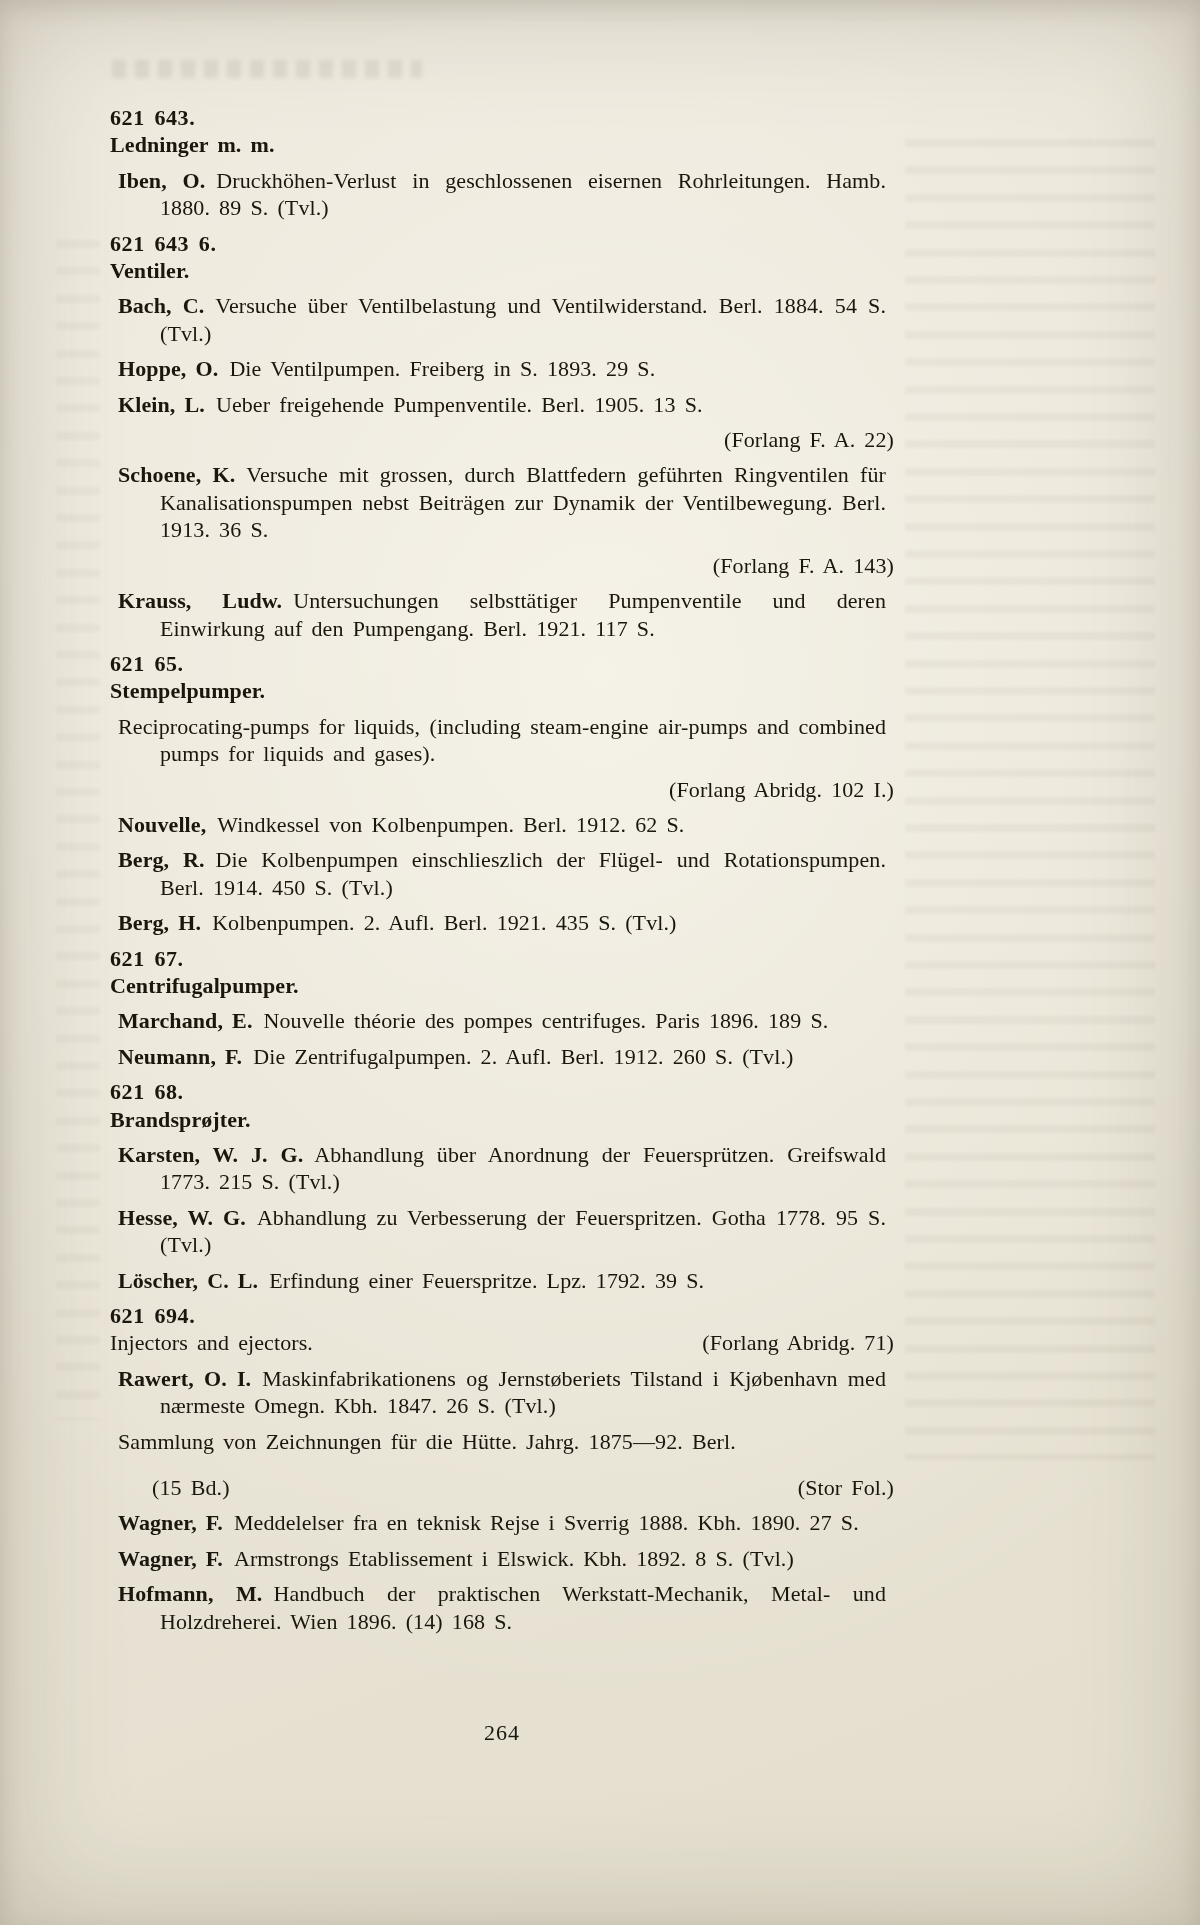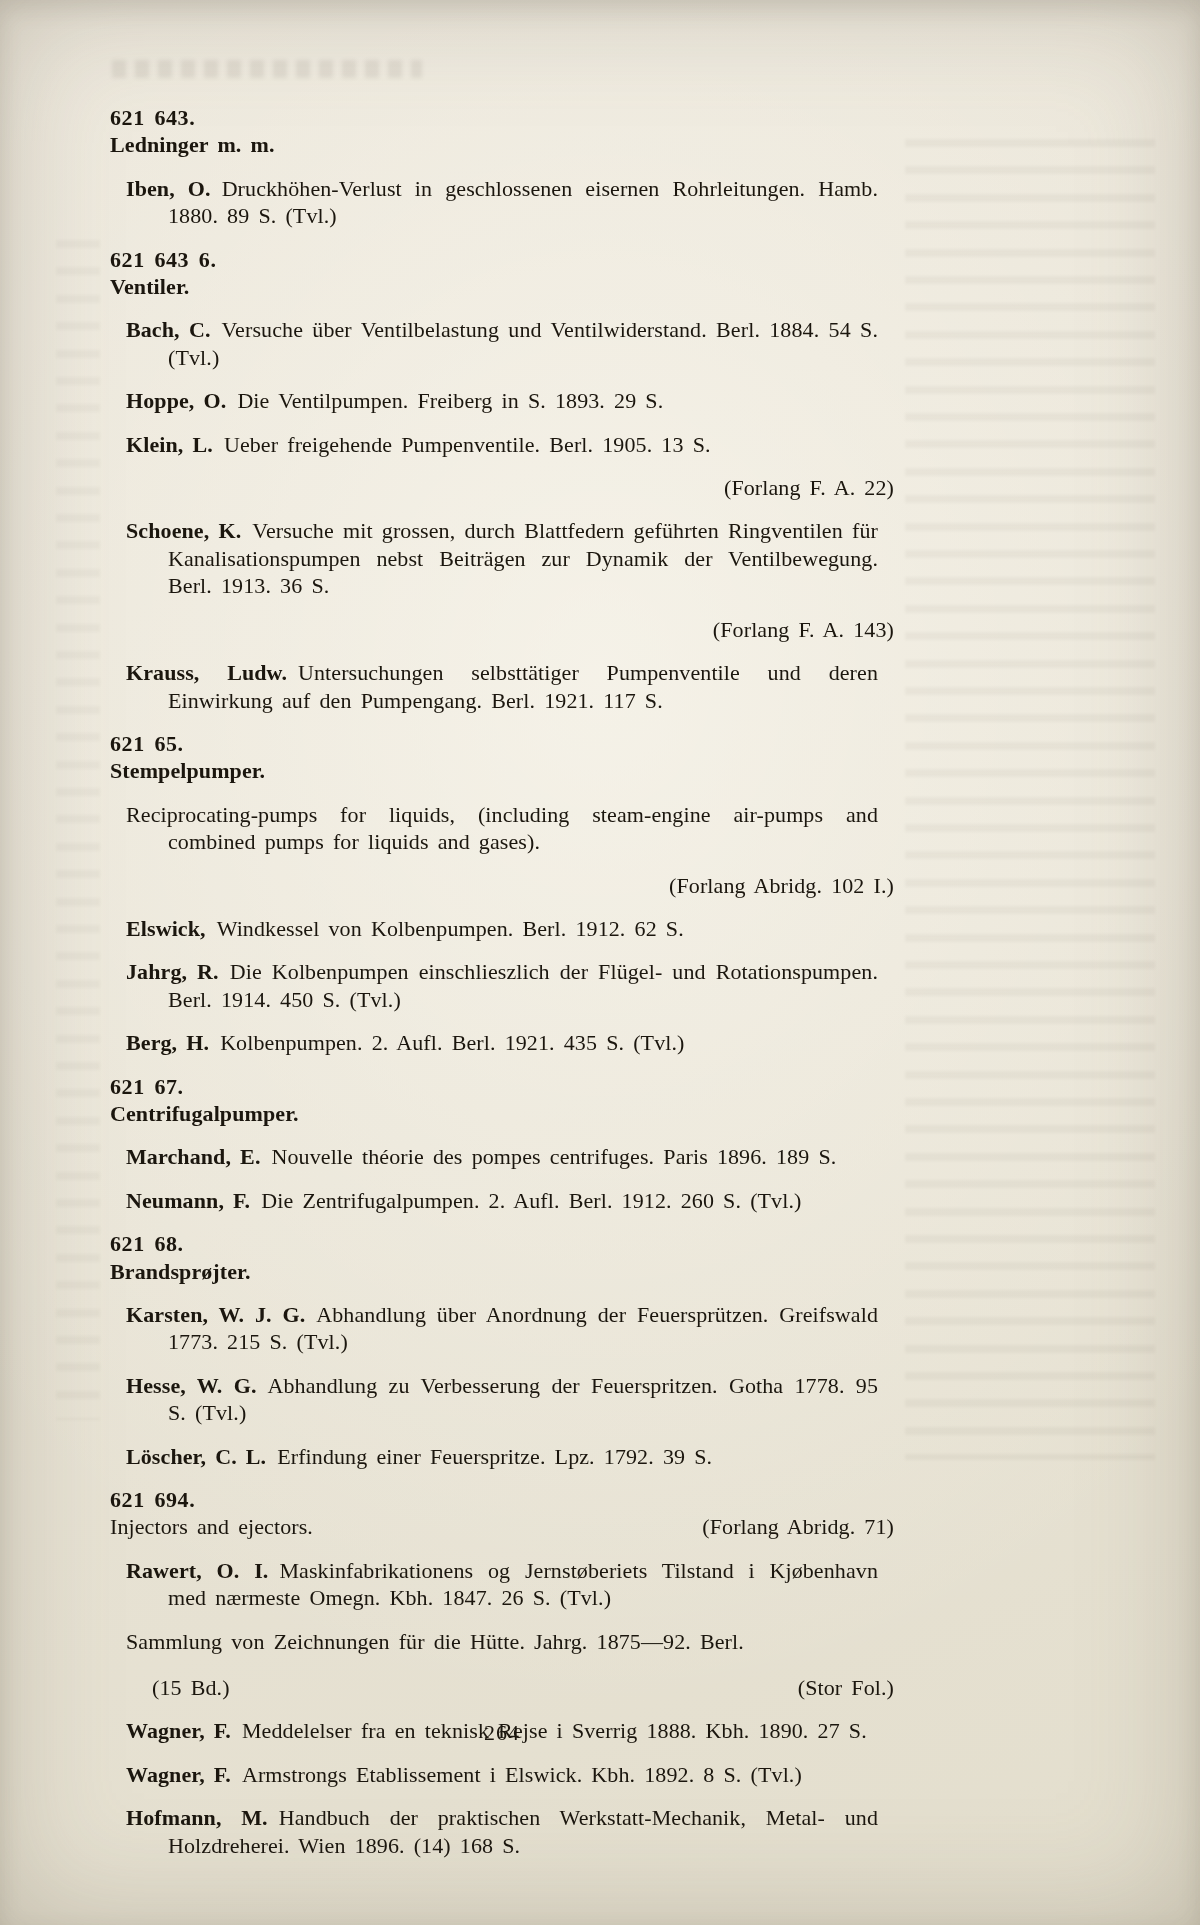--- a/index.html
+++ b/index.html
@@ -44,21 +44,21 @@
       rgba(70,62,48,0.85) 0 14px, transparent 14px 23px);
   }
   .content {
     position: absolute; left: 110px; top: 104px; width: 784px;
     font-size: 22px; line-height: 27.4px;
     text-align: justify;
     word-spacing: 3.5px;
     letter-spacing: 0.1px;
   }
   .para {
-    margin: 16px;
+    margin: 8px;
     padding-left: 42px;
     text-indent: -42px;
   }
   .author { font-weight: bold; padding-right: 11px; }
   .heading {
     display: flex; justify-content: space-between;
     font-weight: bold;
     flex-direction: column;
   }
   .heading .num { letter-spacing: 0.6px; }
@@ -95,22 +95,22 @@
       <div class="right-line"><span class="text">(Forlang F. A. 22)</span></div>
       <p class="para"><b class="author">Schoene, K.</b><span class="text">Versuche mit grossen, durch Blattfedern geführten Ringventilen für Kanalisationspumpen nebst Beiträgen zur Dynamik der Ventilbewegung. Berl. 1913. 36 S.</span></p>
       <div class="right-line"><span class="text">(Forlang F. A. 143)</span></div>
       <p class="para"><b class="author">Krauss, Ludw.</b><span class="text">Untersuchungen selbsttätiger Pumpenventile und deren Einwirkung auf den Pumpengang. Berl. 1921. 117 S.</span></p>
       <div class="heading">
     <span class="num">621 65.</span>
     <span class="title">Stempelpumper.</span>
   </div>
       <p class="para"><span class="text">Reciprocating-pumps for liquids, (including steam-engine air-pumps and combined pumps for liquids and gases).</span></p>
       <div class="right-line"><span class="text">(Forlang Abridg. 102 I.)</span></div>
-      <p class="para"><b class="author">Elswick,</b><span class="text">Windkessel von Kolbenpumpen. Berl. 1912. 62 S.</span></p>
-      <p class="para"><b class="author">Jahrg, R.</b><span class="text">Die Kolbenpumpen einschlieszlich der Flügel- und Rota­tionspumpen. Berl. 1914. 450 S. (Tvl.)</span></p>
+      <p class="para"><b class="author">Nouvelle,</b><span class="text">Windkessel von Kolbenpumpen. Berl. 1912. 62 S.</span></p>
+      <p class="para"><b class="author">Berg, R.</b><span class="text">Die Kolbenpumpen einschlieszlich der Flügel- und Rota­tionspumpen. Berl. 1914. 450 S. (Tvl.)</span></p>
       <p class="para"><b class="author">Berg, H.</b><span class="text">Kolbenpumpen. 2. Aufl. Berl. 1921. 435 S. (Tvl.)</span></p>
       <div class="heading">
     <span class="num">621 67.</span>
     <span class="title">Centrifugalpumper.</span>
   </div>
       <p class="para"><b class="author">Marchand, E.</b><span class="text">Nouvelle théorie des pompes centrifuges. Paris 1896. 189 S.</span></p>
       <p class="para"><b class="author">Neumann, F.</b><span class="text">Die Zentrifugalpumpen. 2. Aufl. Berl. 1912. 260 S. (Tvl.)</span></p>
       <div class="heading">
     <span class="num">621 68.</span>
     <span class="title">Brandsprøjter.</span>

